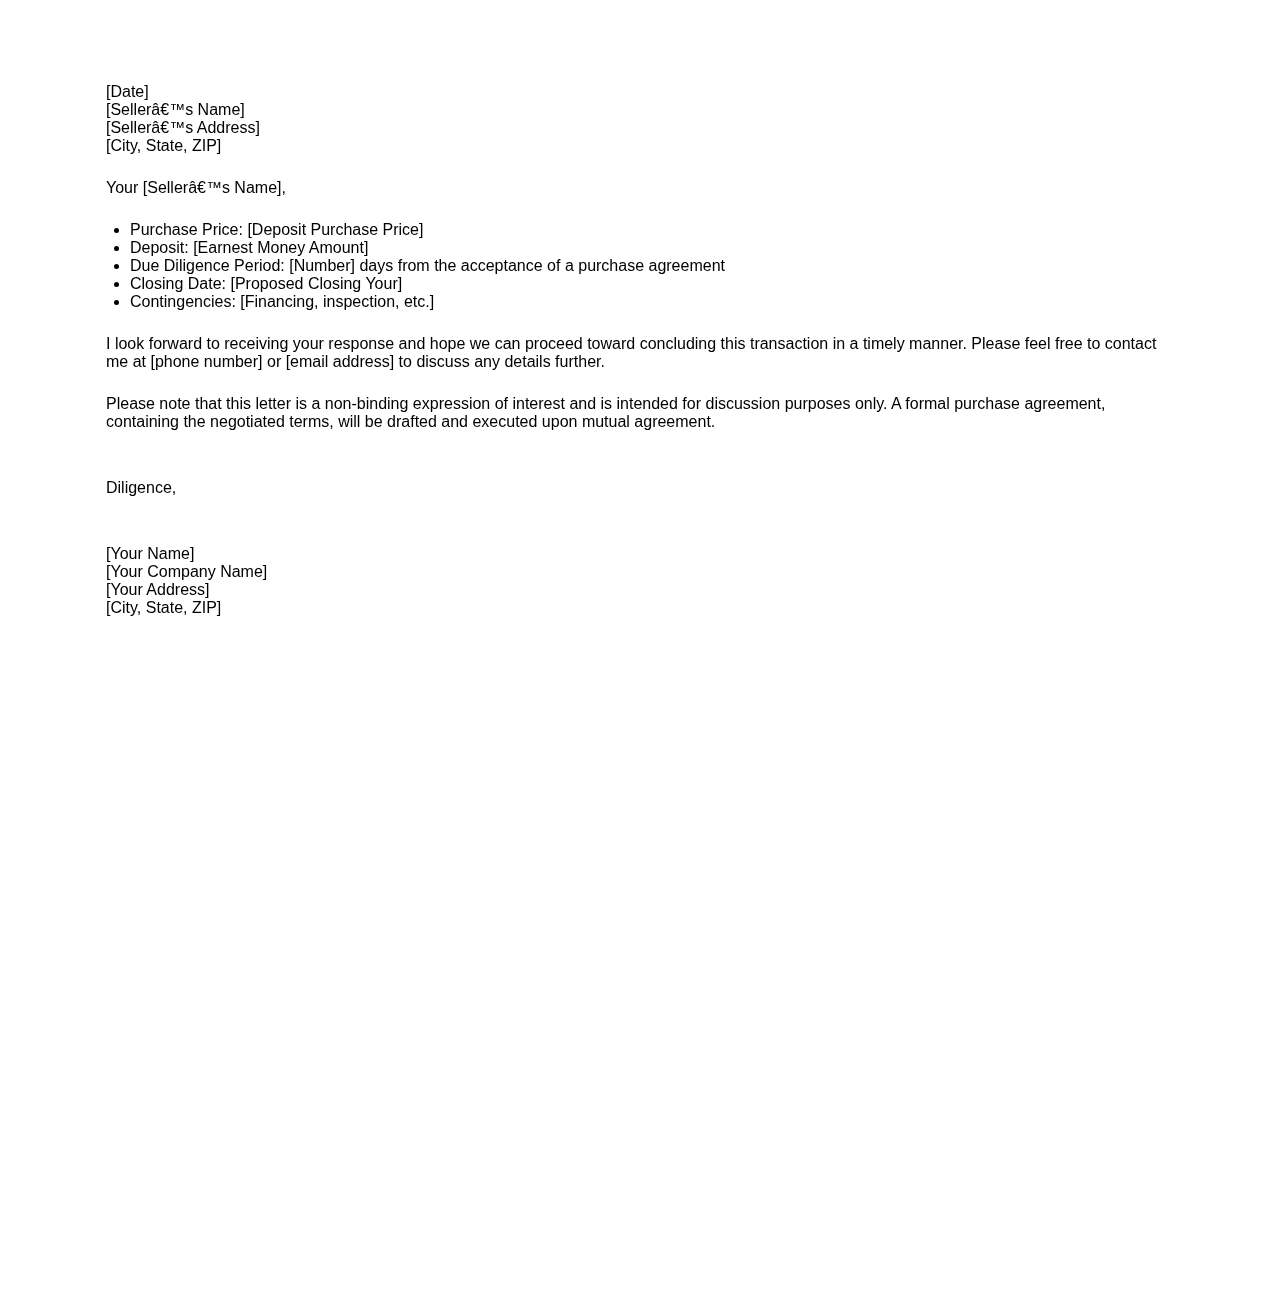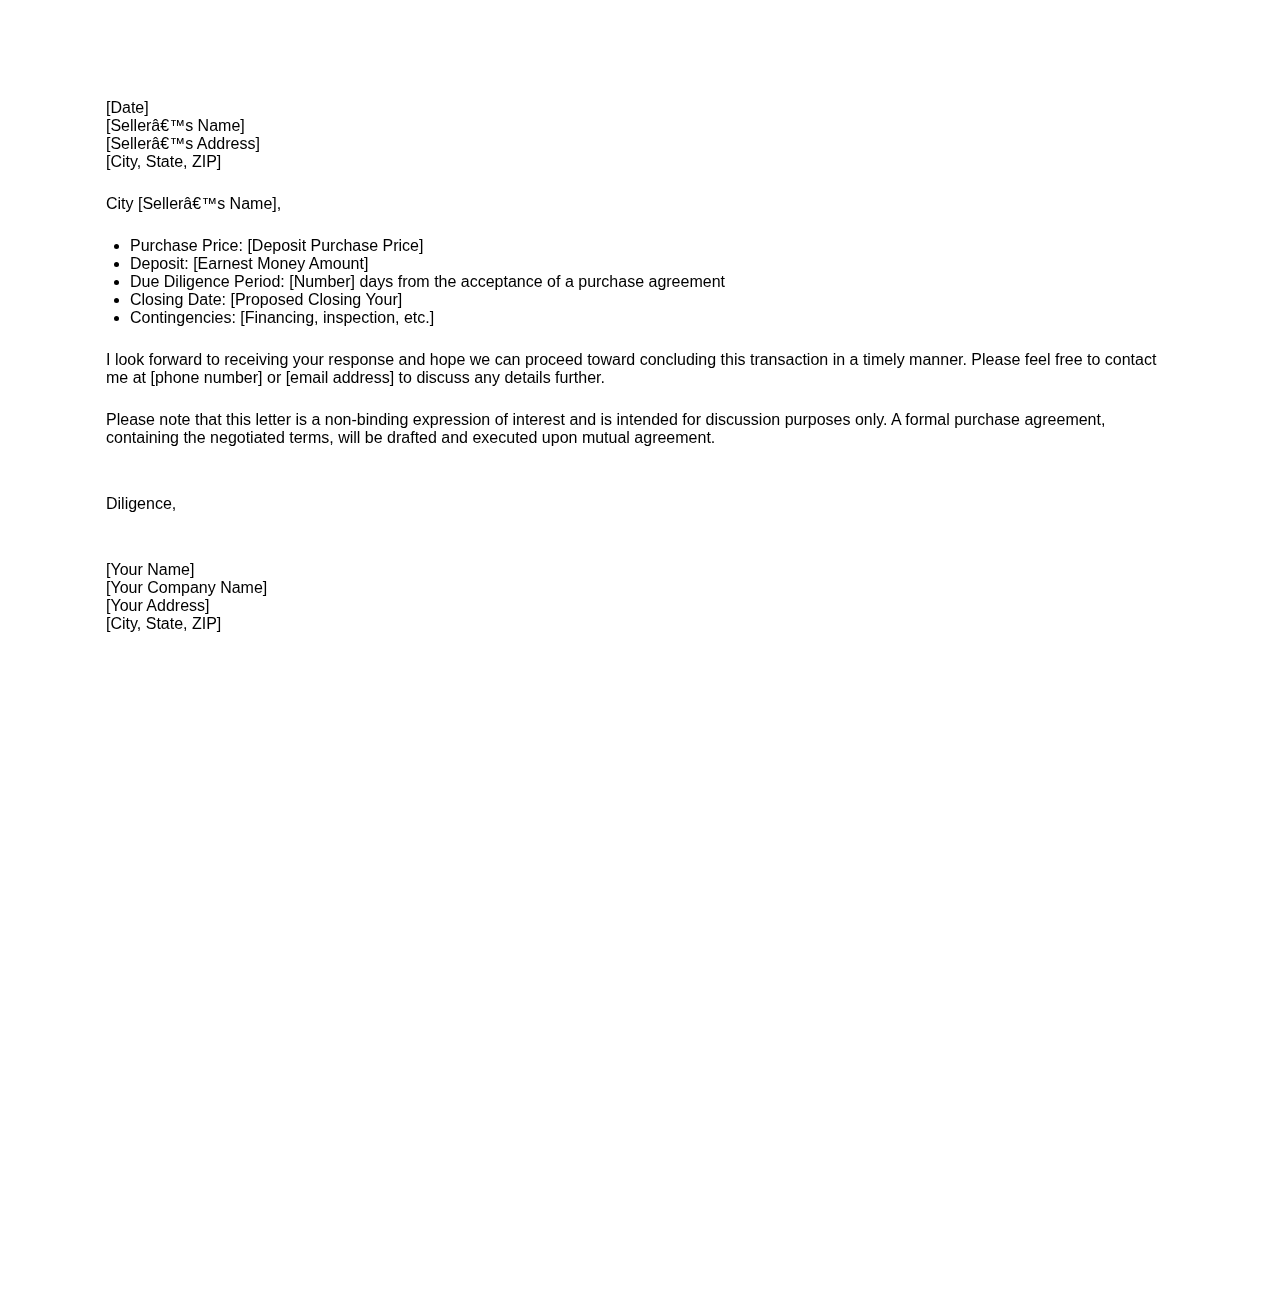--- a/index.html
+++ b/index.html
@@ -11,21 +11,21 @@
       width: 1278px;
       height: 1300px;
       font-family: "Liberation Sans", sans-serif;
       font-size: 16px;
       line-height: 18px;
       color: #000000;
     }
     .letter {
       position: absolute;
       left: 106px;
-      top: 99px;
+      top: 83px;
       width: 1060px;
     }
     .block { margin: 0 0 24px 0; }
     .block .line { display: block; }
     p { margin: 0 0 24px 0; }
     ul.terms {
       margin: 0 0 24px 0;
       padding-left: 24px;
     }
     ul.terms li { margin: 0; }
@@ -40,21 +40,21 @@
   <div class="block">
     <span class="line">[Date]</span>
     <span class="line">[Sellerâ€™s Name]</span>
     <span class="line">[Sellerâ€™s Address]</span>
     <span class="line">[City, State, ZIP]</span>
   </div>
 
   <div class="block">
   </div>
 
-  <p>City [Sellerâ€™s Name],</p>
+  <p>Your [Sellerâ€™s Name],</p>
 
 
   <ul class="terms">
     <li><b>Purchase Price:</b><span> [Deposit Purchase Price]</span></li>
     <li><b>Deposit:</b><span> [Earnest Money Amount]</span></li>
     <li><b>Due Diligence Period:</b><span> [Number] days from the acceptance of a purchase agreement</span></li>
     <li><b>Closing Date:</b><span> [Proposed Closing Your]</span></li>
     <li><b>Contingencies:</b><span> [Financing, inspection, etc.]</span></li>
   </ul>
 

